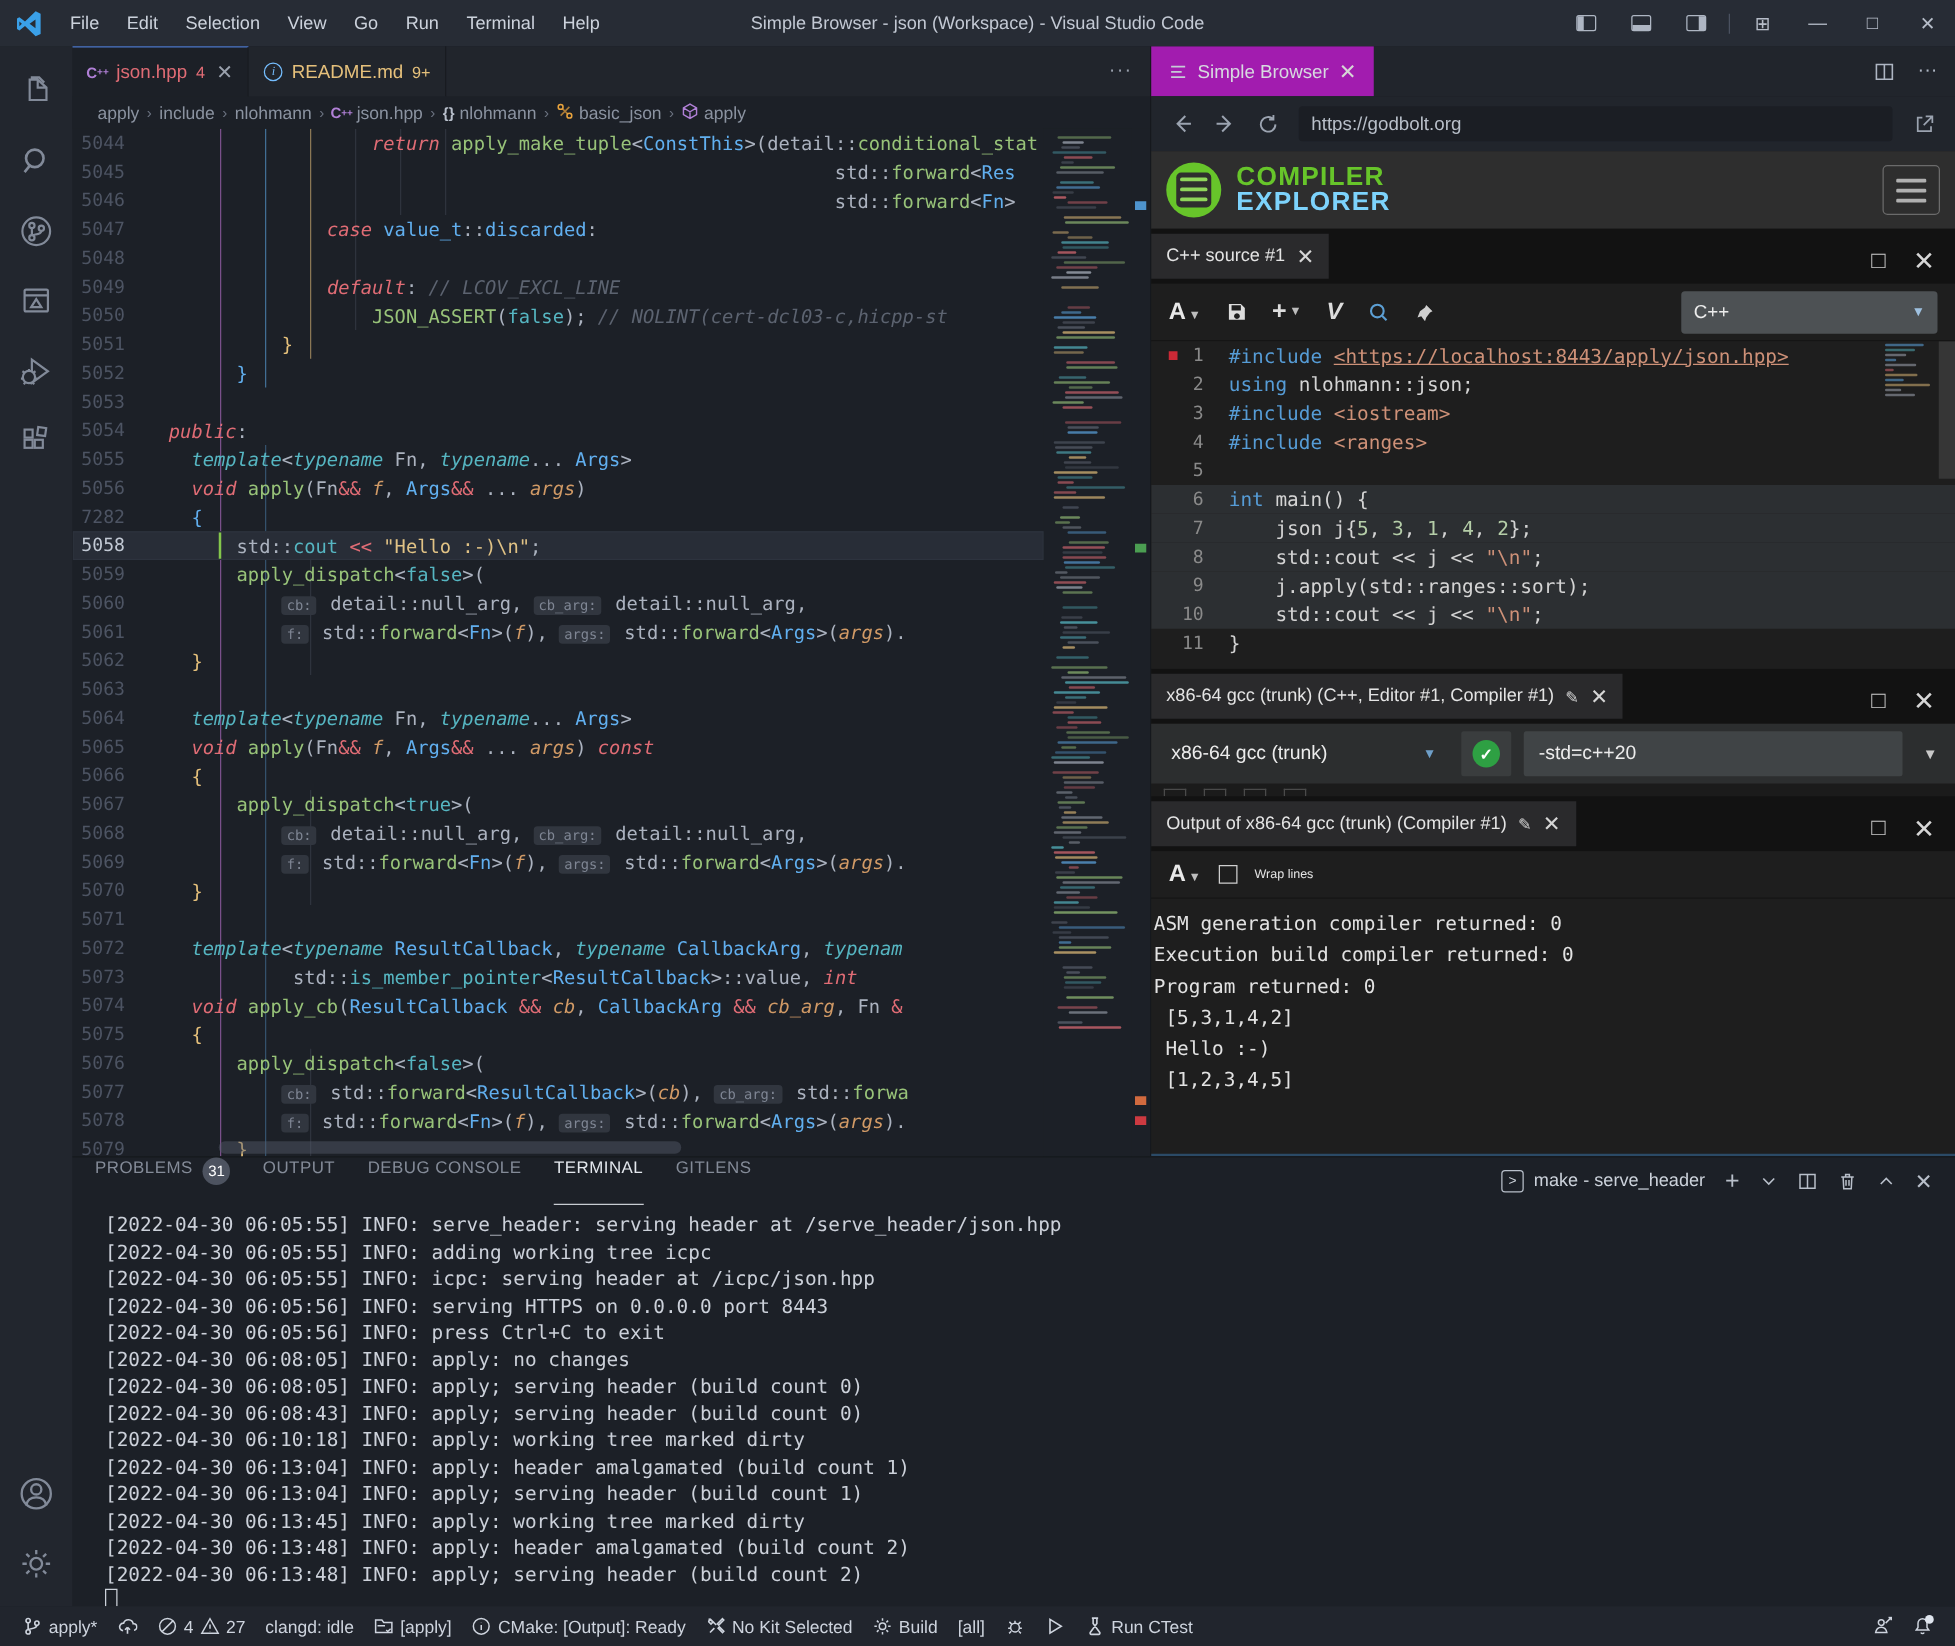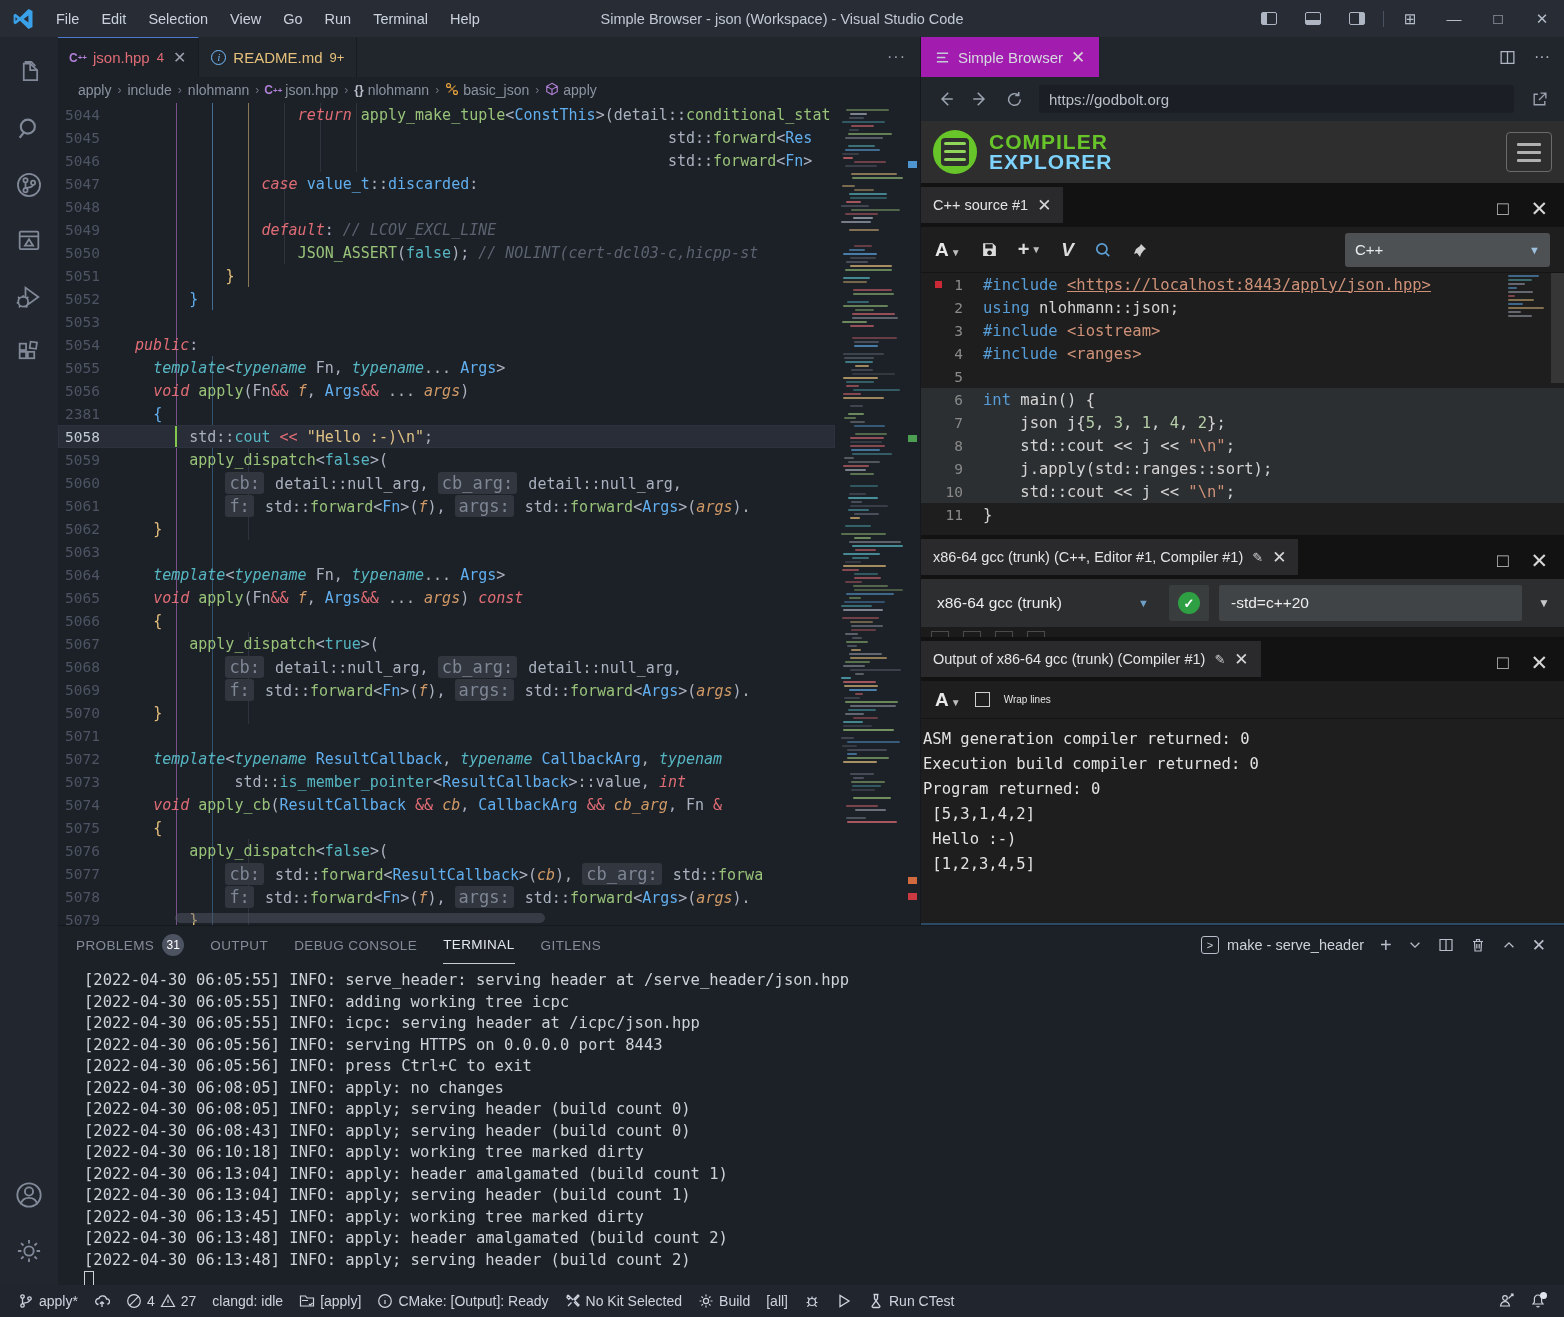--- a/index.html
+++ b/index.html
@@ -46,21 +46,21 @@
   .codelines { position:absolute; top:0; left:0; right:85px; }
   .cl { height:23px; display:flex; white-space:pre; align-items:center; position:relative; }
   .cl.current { background:#282d37; box-shadow:inset 0 0 0 1px #2d333e; }
   .ln { width:59px; flex:none; text-align:right; padding-right:17px; color:#4d5463; font-size:14.5px; }
   .cl.current .ln { color:#c2c9d4; }
   .ctext { white-space:pre; }
   .tk-w{color:#abb2bf} .tk-kw{color:#e06c75;font-style:italic} .tk-tpl{color:#56b6c2;font-style:italic}
   .tk-fn{color:#98c379} .tk-ty{color:#61afef} .tk-cy{color:#56b6c2} .tk-st{color:#e0c285}
   .tk-pm{color:#d19a66;font-style:italic} .tk-op{color:#e06c75} .tk-cm{color:#5c6370;font-style:italic}
   .tk-bg{color:#e5c07b} .tk-bb{color:#61afef}
-  .tk-ih{background:#31363f;color:#7f8694;border-radius:3px;padding:1px 4px;font-size:17px;margin-right:2px;}
+  .tk-ih{background:#31363f;color:#7f8694;border-radius:3px;padding:1px 4px;font-size:11px;margin-right:2px;}
   .cursor { position:absolute; left:117px; top:1px; width:2px; height:21px; background:#84c74c; }
   .guide { position:absolute; width:1px; opacity:.55; }
   .minimap { position:absolute; right:15px; top:0; bottom:0; width:70px; background:#1c2027; overflow:hidden; padding-top:2px; }
   .mm-line { height:2px; margin:0 4px 2px 10px; border-radius:1px; }
   .oruler { position:absolute; right:0; top:0; bottom:0; width:15px; }
   .oruler .mark { position:absolute; left:3px; width:9px; height:7px; }
   .hscroll { position:absolute; left:117px; bottom:2px; height:10px; width:370px; background:#565e6d; opacity:.45; border-radius:5px; }
 
   
   .browser { grid-column:3; grid-row:2; display:flex; flex-direction:column; background:#1e1e1e; border-left:1px solid #15181d; min-width:0; }
@@ -114,21 +114,21 @@
   .cut-strip span { width:18px; height:14px; border:1px solid #4a4a4a; border-bottom:none; margin-top:4px; }
 
   .out-toolbar { height:38px; background:#1e1e1e; display:flex; align-items:center; gap:14px; padding:0 14px; border-bottom:1px solid #151515; }
   .wrap-box { width:15px; height:15px; border:1.4px solid #cfcfcf; }
   .wrap-label { color:#e4e4e4; font-size:10px; }
   .gb-output { flex:1; background:#1e1e1e; font-family:"DejaVu Sans Mono",monospace; font-size:15.5px; color:#e2e2e2; padding:8px 0 0 2px; line-height:25px; white-space:pre; border-bottom:2px solid #2b4a66; }
 
   
   .panel { grid-column:2/4; grid-row:3; background:#1c2027; display:flex; flex-direction:column; border-top:1px solid #15181d; min-width:0; }
   .panel-head { height:38px; display:flex; align-items:center; padding:0 18px; }
-  .ptab { font-size:13.5px; letter-spacing:.4px; color:#848b98; margin-right:26px; height:100%; display:flex; align-items:center; gap:8px; }
+  .ptab { font-size:13.5px; letter-spacing:.4px; color:#848b98; margin-right:26px; height:100%; display:flex; align-items:flex-start; gap:8px; }
   .ptab.active { color:#e4e8ee; border-bottom:1.5px solid #c8ccd2; }
   .pbadge { background:#4d5360; color:#fff; border-radius:50%; width:22px; height:22px; display:flex; align-items:center; justify-content:center; font-size:12px; letter-spacing:0; }
   .panel-right { margin-left:auto; display:flex; align-items:center; gap:16px; color:#b8bfca; font-size:15px; }
   .term-chip { display:flex; align-items:center; gap:8px; font-size:14.5px; color:#ccd2db; }
   .term-box { width:18px; height:18px; border:1.4px solid #b8bfca; border-radius:3px; display:flex; align-items:center; justify-content:center; font-size:11px; }
   .term-body { flex:1; font-family:"DejaVu Sans Mono",monospace; font-size:15.5px; line-height:21.5px; color:#ccd1da; padding:6px 0 0 26px; white-space:pre; overflow:hidden; }
   .term-cursor { display:inline-block; width:10px; height:18px; border:1.2px solid #ccd1da; vertical-align:-3px; }
 
   
   .statusbar { grid-column:1/4; grid-row:4; background:#21252d; display:flex; align-items:center; font-size:14px; color:#ced4de; padding:0 10px; }
@@ -318,21 +318,21 @@
           <div class="cl"><span class="ln">5047</span><span class="ctext"><span class="tk-w">                </span><span class="tk-kw">case </span><span class="tk-ty">value_t</span><span class="tk-w">::</span><span class="tk-ty">discarded</span><span class="tk-w">:</span></span></div>
           <div class="cl"><span class="ln">5048</span></div>
           <div class="cl"><span class="ln">5049</span><span class="ctext"><span class="tk-w">                </span><span class="tk-kw">default</span><span class="tk-w">: </span><span class="tk-cm">// LCOV_EXCL_LINE</span></span></div>
           <div class="cl"><span class="ln">5050</span><span class="ctext"><span class="tk-w">                    </span><span class="tk-fn">JSON_ASSERT</span><span class="tk-w">(</span><span class="tk-cy">false</span><span class="tk-w">); </span><span class="tk-cm">// NOLINT(cert-dcl03-c,hicpp-st</span></span></div>
           <div class="cl"><span class="ln">5051</span><span class="ctext"><span class="tk-w">            </span><span class="tk-bg">}</span></span></div>
           <div class="cl"><span class="ln">5052</span><span class="ctext"><span class="tk-w">        </span><span class="tk-bb">}</span></span></div>
           <div class="cl"><span class="ln">5053</span><span class="ctext"></span></div>
           <div class="cl"><span class="ln">5054</span><span class="ctext"><span class="tk-w">  </span><span class="tk-kw">public</span><span class="tk-w">:</span></span></div>
           <div class="cl"><span class="ln">5055</span><span class="ctext"><span class="tk-w">    </span><span class="tk-tpl">template</span><span class="tk-w">&lt;</span><span class="tk-tpl">typename</span><span class="tk-w"> Fn, </span><span class="tk-tpl">typename</span><span class="tk-w">... </span><span class="tk-ty">Args</span><span class="tk-w">&gt;</span></span></div>
           <div class="cl"><span class="ln">5056</span><span class="ctext"><span class="tk-w">    </span><span class="tk-kw">void </span><span class="tk-fn">apply</span><span class="tk-w">(Fn</span><span class="tk-op">&amp;&amp;</span><span class="tk-w"> </span><span class="tk-pm">f</span><span class="tk-w">, </span><span class="tk-ty">Args</span><span class="tk-op">&amp;&amp;</span><span class="tk-w"> ... </span><span class="tk-pm">args</span><span class="tk-w">)</span></span></div>
-          <div class="cl"><span class="ln">2381</span><span class="ctext"><span class="tk-w">    </span><span class="tk-bb">{</span></span></div>
+          <div class="cl"><span class="ln">7282</span><span class="ctext"><span class="tk-w">    </span><span class="tk-bb">{</span></span></div>
           <div class="cl current"><span class="ln">5058</span><span class="ctext"><span class="tk-w">        </span><span class="tk-w">std::</span><span class="tk-cy">cout</span><span class="tk-w"> </span><span class="tk-op">&lt;&lt;</span><span class="tk-w"> </span><span class="tk-st">"Hello :-)\n"</span><span class="tk-w">;</span></span><span class="cursor"></span></div>
           <div class="cl"><span class="ln">5059</span><span class="ctext"><span class="tk-w">        </span><span class="tk-fn">apply_dispatch</span><span class="tk-w">&lt;</span><span class="tk-cy">false</span><span class="tk-w">&gt;(</span></span></div>
           <div class="cl"><span class="ln">5060</span><span class="ctext"><span class="tk-w">            </span><span class="tk-ih">cb:</span><span class="tk-w"> detail::null_arg, </span><span class="tk-ih">cb_arg:</span><span class="tk-w"> detail::null_arg,</span></span></div>
           <div class="cl"><span class="ln">5061</span><span class="ctext"><span class="tk-w">            </span><span class="tk-ih">f:</span><span class="tk-w"> std::</span><span class="tk-fn">forward</span><span class="tk-w">&lt;</span><span class="tk-ty">Fn</span><span class="tk-w">&gt;(</span><span class="tk-pm">f</span><span class="tk-w">), </span><span class="tk-ih">args:</span><span class="tk-w"> std::</span><span class="tk-fn">forward</span><span class="tk-w">&lt;</span><span class="tk-ty">Args</span><span class="tk-w">&gt;(</span><span class="tk-pm">args</span><span class="tk-w">).</span></span></div>
           <div class="cl"><span class="ln">5062</span><span class="ctext"><span class="tk-w">    </span><span class="tk-bg">}</span></span></div>
           <div class="cl"><span class="ln">5063</span><span class="ctext"></span></div>
           <div class="cl"><span class="ln">5064</span><span class="ctext"><span class="tk-w">    </span><span class="tk-tpl">template</span><span class="tk-w">&lt;</span><span class="tk-tpl">typename</span><span class="tk-w"> Fn, </span><span class="tk-tpl">typename</span><span class="tk-w">... </span><span class="tk-ty">Args</span><span class="tk-w">&gt;</span></span></div>
           <div class="cl"><span class="ln">5065</span><span class="ctext"><span class="tk-w">    </span><span class="tk-kw">void </span><span class="tk-fn">apply</span><span class="tk-w">(Fn</span><span class="tk-op">&amp;&amp;</span><span class="tk-w"> </span><span class="tk-pm">f</span><span class="tk-w">, </span><span class="tk-ty">Args</span><span class="tk-op">&amp;&amp;</span><span class="tk-w"> ... </span><span class="tk-pm">args</span><span class="tk-w">) </span><span class="tk-kw">const</span></span></div>
           <div class="cl"><span class="ln">5066</span><span class="ctext"><span class="tk-w">    </span><span class="tk-bg">{</span></span></div>
           <div class="cl"><span class="ln">5067</span><span class="ctext"><span class="tk-w">        </span><span class="tk-fn">apply_dispatch</span><span class="tk-w">&lt;</span><span class="tk-cy">true</span><span class="tk-w">&gt;(</span></span></div>

